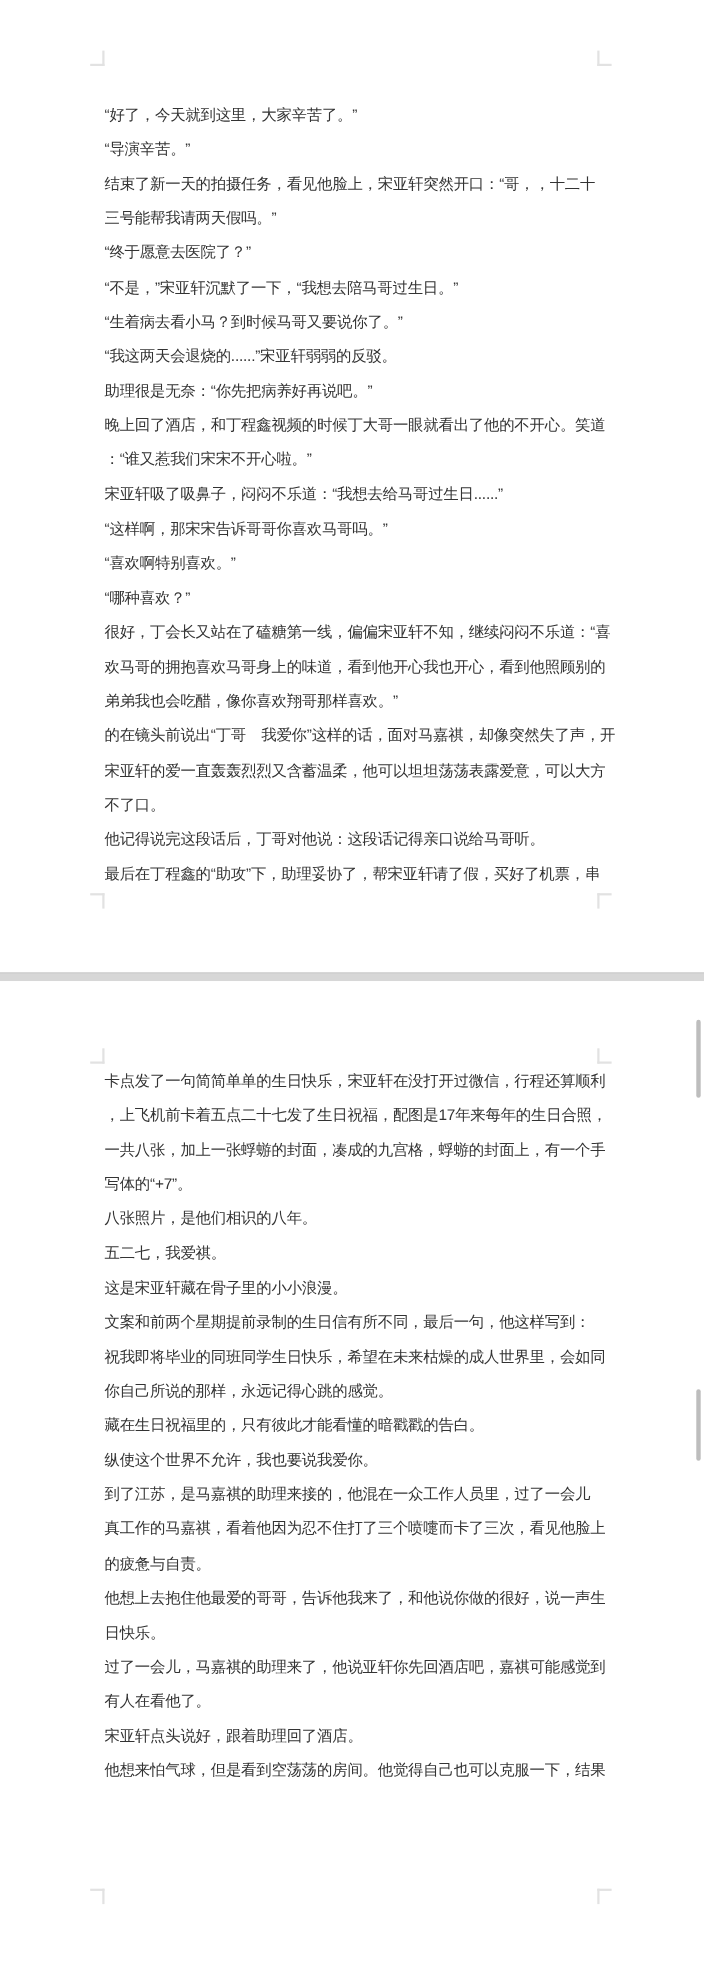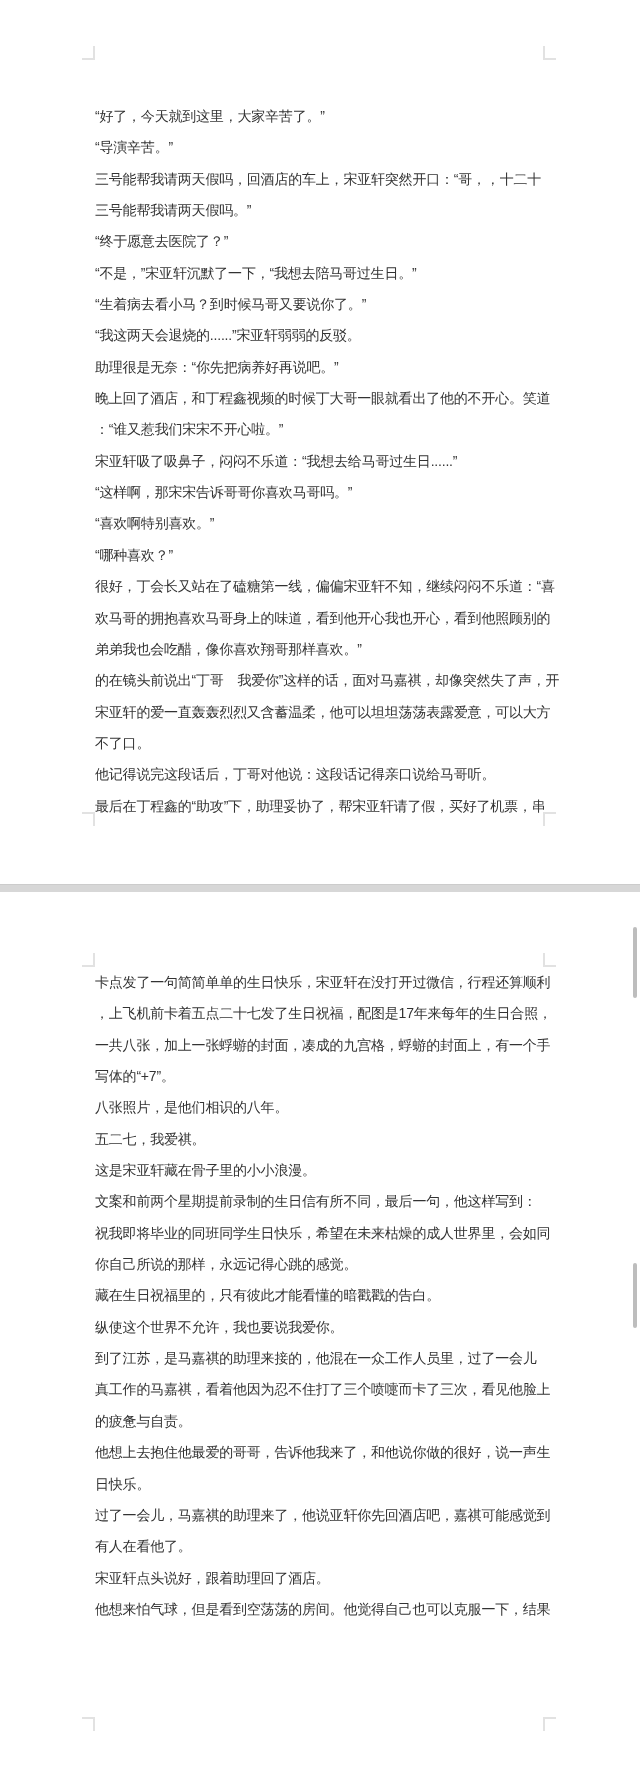--- a/index.html
+++ b/index.html
@@ -30,21 +30,21 @@
     height: 8px;
     background: var(--sep-color, #d7d7d7);
     border-top: 1px solid #cccccc;
     box-sizing: border-box;
   }
   .text-block {
     position: absolute;
     left: 95px;
     width: 470px;
   }
-  #text-block-1 { top: 89px; margin-top: 12px; }
+  #text-block-1 { top: 89px; }
   #text-block-2 { top: 967px; }
   .text-line {
     height: 31.35px;
     line-height: 31.35px;
     font-size: 14px;
     letter-spacing: -0.2px;
     color: var(--text-color, #333333);
     white-space: nowrap;
     font-weight: 400;
   }
@@ -93,21 +93,21 @@
 <div class="crop-mark br" id="mark-1-br"></div>
 
 <div class="crop-mark tl" id="mark-2-tl"></div>
 <div class="crop-mark tr" id="mark-2-tr"></div>
 <div class="crop-mark bl" id="mark-2-bl"></div>
 <div class="crop-mark br" id="mark-2-br"></div>
 
 <div class="text-block" id="text-block-1">
     <div class="text-line">“好了，今天就到这里，大家辛苦了。”</div>
     <div class="text-line">“导演辛苦。”</div>
-    <div class="text-line">三号能帮我请两天假吗，回酒店的车上，宋亚轩突然开口：“哥，，十二十</div>
+    <div class="text-line">结束了新一天的拍摄任务，看见他脸上，宋亚轩突然开口：“哥，，十二十</div>
     <div class="text-line">三号能帮我请两天假吗。”</div>
     <div class="text-line">“终于愿意去医院了？”</div>
     <div class="text-line">“不是，”宋亚轩沉默了一下，“我想去陪马哥过生日。”</div>
     <div class="text-line">“生着病去看小马？到时候马哥又要说你了。”</div>
     <div class="text-line">“我这两天会退烧的......”宋亚轩弱弱的反驳。</div>
     <div class="text-line">助理很是无奈：“你先把病养好再说吧。”</div>
     <div class="text-line">晚上回了酒店，和丁程鑫视频的时候丁大哥一眼就看出了他的不开心。笑道</div>
     <div class="text-line">：“谁又惹我们宋宋不开心啦。”</div>
     <div class="text-line">宋亚轩吸了吸鼻子，闷闷不乐道：“我想去给马哥过生日......”</div>
     <div class="text-line">“这样啊，那宋宋告诉哥哥你喜欢马哥吗。”</div>

